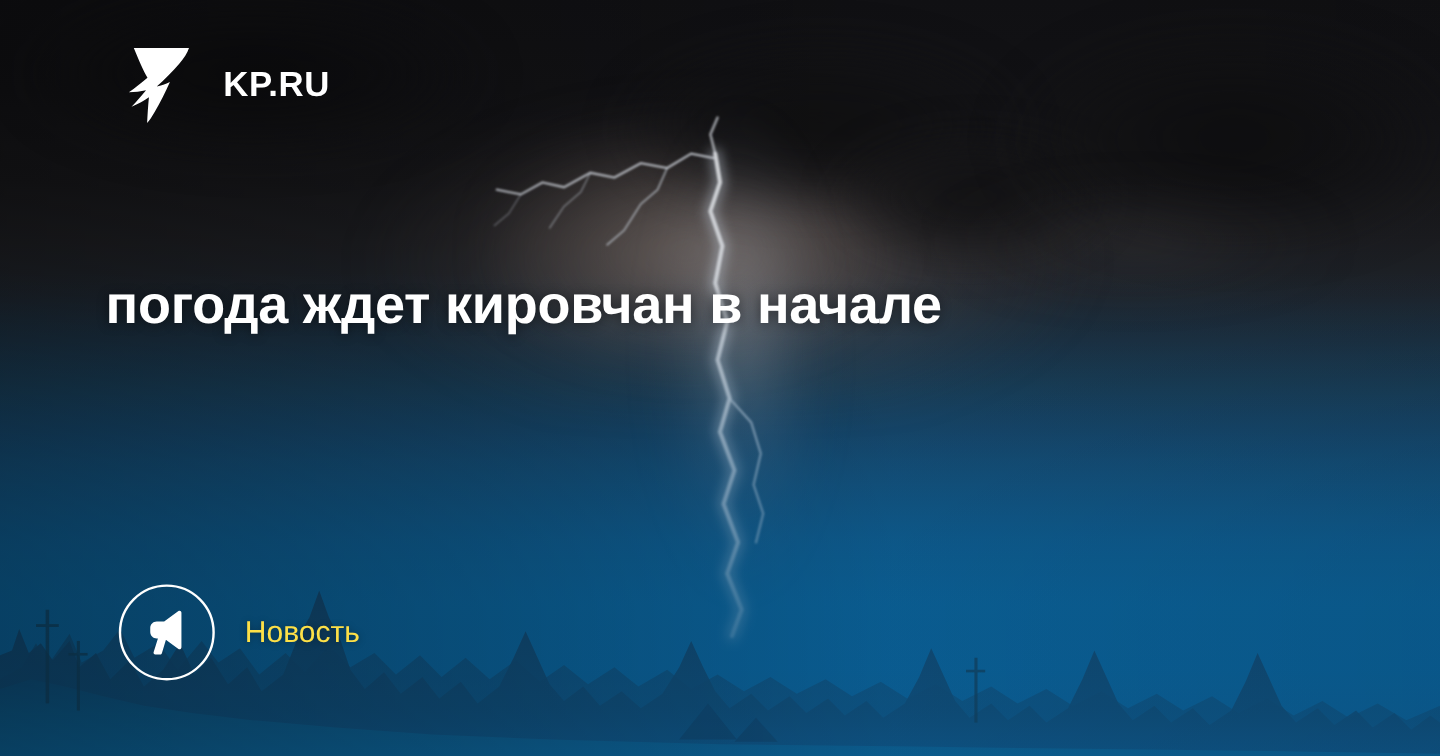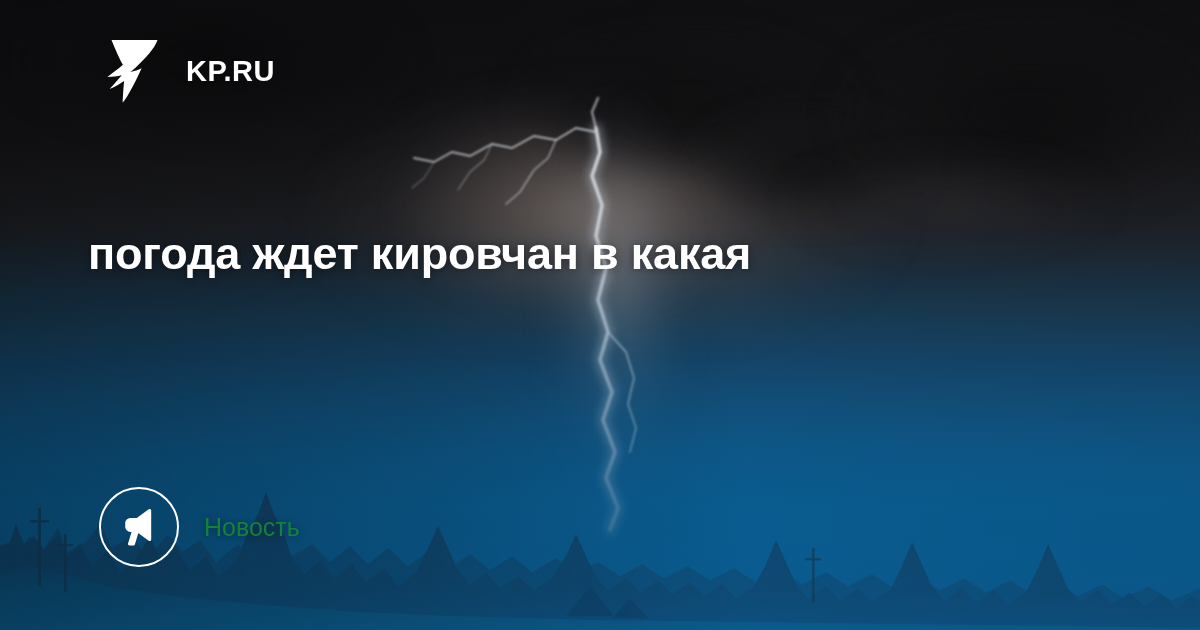--- a/index.html
+++ b/index.html
@@ -258,21 +258,21 @@
     align-items: center;
     justify-content: center;
     box-sizing: border-box;
   }
   .megaphone-icon {
     width: 42px;
     height: 42px;
     display: block;
   }
   .badge-label {
-    color: #15803d;
+    color: #fde047;
     font-size: 25px;
     font-weight: normal;
     line-height: 1;
     white-space: nowrap;
     text-shadow: 0 1px 6px rgba(0,0,0,0.35);
   }
 </style>
 </head>
 <body>
 
@@ -404,21 +404,21 @@
                  C16.2 45.8 11.2 48.6 5.6 51.0
                  C9.5 46.8 13.9 41.9 17.7 37.2
                  C13.2 38.2 8.3 38.8 3.4 38.9
                  C8.4 35.4 14.0 31.0 18.9 26.8
                  C15.6 21.2 11.4 11.6 7.5 2.0 Z"></path>
       </svg>
       <span class="brand-name">KP.RU</span>
     </div>
 
     <h1 class="headline">
-      <span class="headline-line">погода ждет кировчан в какая</span>
+      <span class="headline-line">погода ждет кировчан в начале</span>
     </h1>
 
     <div class="badge">
       <span class="badge-circle">
         <svg class="megaphone-icon" viewBox="0 0 42 42">
           <path fill="#ffffff" d="M33.2 4.6 C33.2 3.2 31.8 2.4 30.7 3.2
                    L18.8 12.0 L12.6 12.0
                    C9.6 12.0 7.2 14.4 7.2 17.4 L7.2 20.6
                    C7.2 23.6 9.6 26.0 12.6 26.0 L13.6 26.0
                    L10.0 37.6 C9.7 38.6 10.4 39.5 11.4 39.5

